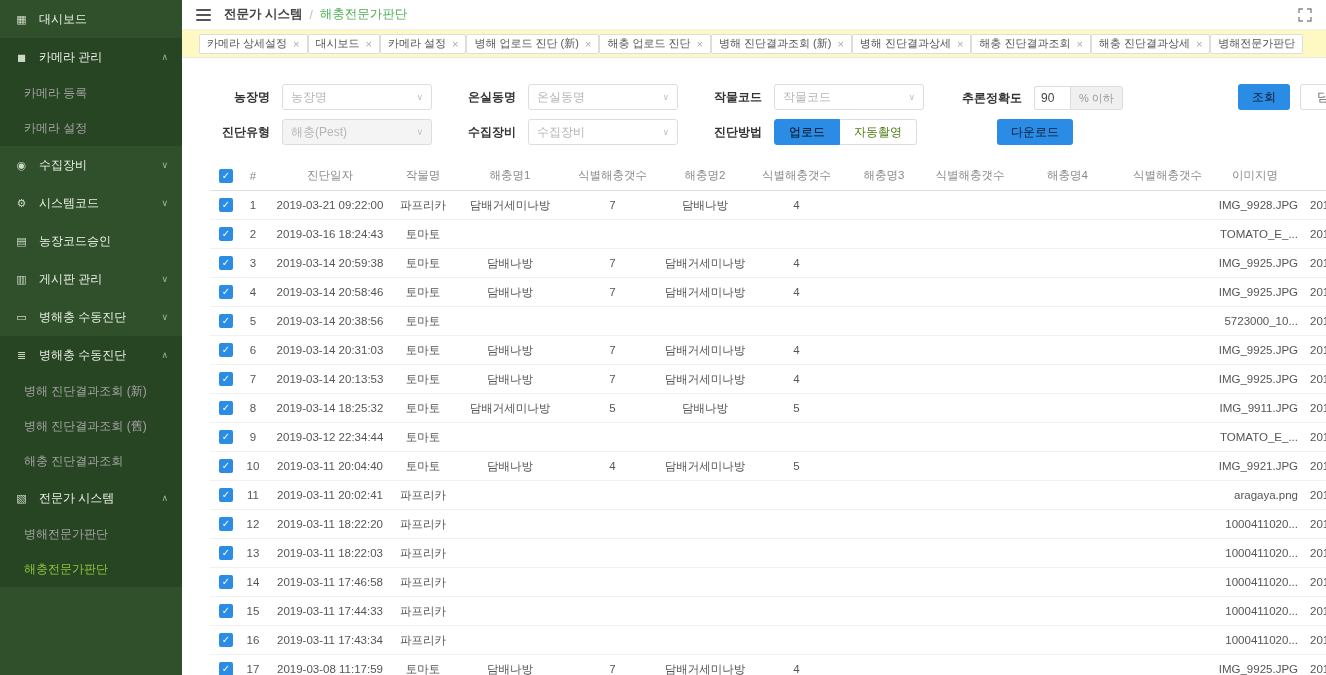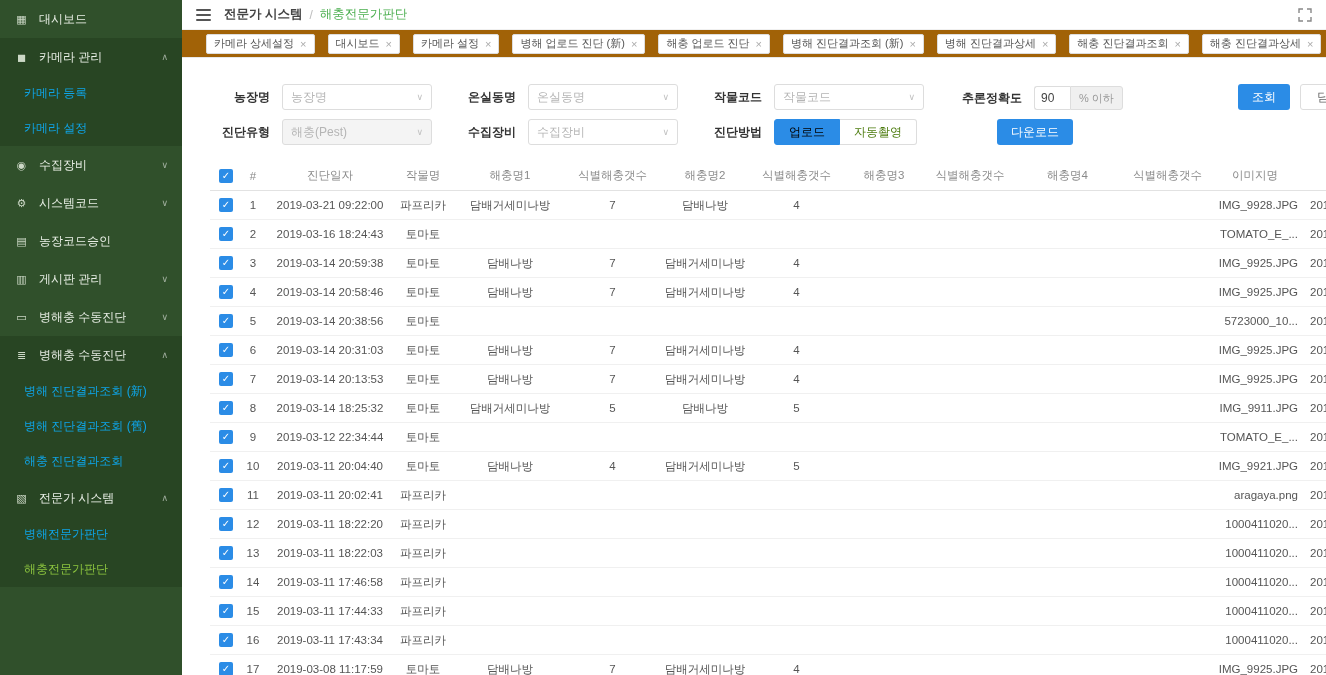--- a/index.html
+++ b/index.html
@@ -7,54 +7,54 @@
   body{font-family:"Liberation Sans","DejaVu Sans",sans-serif;background:#fff;font-size:12px;color:#333}
   .app{display:flex;width:100%;height:100%}
 
   
   .sidebar{width:182px;flex:0 0 182px;background:#30502b;height:100%;overflow:hidden}
   .nav-item{display:flex;align-items:center;height:38px;padding:0 14px;color:#e9efe6;font-size:12px;cursor:pointer;white-space:nowrap}
   .nav-icon{width:15px;margin-right:10px;font-size:11px;color:#ccd8c6;text-align:center;flex:0 0 15px}
   .nav-label{flex:1;overflow:hidden}
   .nav-chev{font-size:9px;color:rgba(255,255,255,.55);margin-left:6px}
   .nav-group.open{background:#284523}
-  .nav-sub{height:35px;line-height:35px;padding-left:24px;color:#0ea5e9;font-size:12px;white-space:nowrap;cursor:pointer;overflow:hidden}
+  .nav-sub{height:35px;line-height:35px;padding-left:24px;color:#a3a3a3;font-size:12px;white-space:nowrap;cursor:pointer;overflow:hidden}
   .nav-sub.active{color:#8dc63f}
 
   
   .main{flex:1;display:flex;flex-direction:column;min-width:0}
   .topbar{height:30px;flex:0 0 30px;background:#fff;display:flex;align-items:center;padding:0 14px;border-bottom:1px solid #f0f0f0}
   .hamburger{width:15px;display:flex;flex-direction:column;gap:3px;margin-right:13px;cursor:pointer}
   .hamburger i{height:2px;background:#555;display:block;border-radius:1px}
   .bc-root{font-weight:bold;color:#444;font-size:12.5px}
   .bc-sep{color:#bbb;margin:0 7px}
   .bc-cur{color:#4caf50;font-size:12.5px}
   .spacer{flex:1}
   .fs-icon{cursor:pointer;display:block}
 
   
-  .tabbar{height:28px;flex:0 0 28px;background:#a16207;display:flex;align-items:center;gap:13px;padding:0 24px;border-bottom:1px solid #e8e8e8;overflow:hidden}
+  .tabbar{height:28px;flex:0 0 28px;background:#fef9c3;display:flex;align-items:center;gap:0;padding:0 17px;border-bottom:1px solid #e8e8e8;overflow:hidden}
   .tab{display:flex;align-items:center;background:#fff;border:1px solid #ddd;border-radius:2px;height:20px;padding:0 7px;font-size:11px;color:#555;white-space:nowrap;cursor:pointer;flex:0 0 auto}
   .tab-close{margin-left:6px;color:#aaa;font-size:11px;cursor:pointer}
 
   
   .content{flex:1;background:#fff;padding:26px 0 0 28px;overflow:hidden}
   .frow{display:flex;align-items:flex-end;margin-bottom:9px;width:1116px}
   .fgroup{display:flex;align-items:center;margin-right:24px}
   .flabel{width:60px;text-align:right;margin-right:12px;font-weight:bold;color:#333;font-size:12px;white-space:nowrap;flex:0 0 60px}
   .flabel.w74{width:74px;flex:0 0 74px}
   .select{width:150px;height:26px;border:1px solid #ddd;border-radius:3px;display:flex;align-items:center;padding:0 8px;background:#fff;cursor:pointer}
   .select .ph{flex:1;color:#b5b5b5;font-size:12px;white-space:nowrap;overflow:hidden}
   .select .chev{color:#c0c0c0;font-size:9px}
   .select.disabled{background:#f4f4f4}
   .igroup{display:flex;height:24px}
   .igroup input{width:36px;border:1px solid #ddd;border-right:none;border-radius:3px 0 0 3px;padding:0 6px;font-size:12px;color:#444;outline:none;font-family:inherit}
   .addon{background:#f0f0f0;border:1px solid #ddd;border-radius:0 3px 3px 0;display:flex;align-items:center;padding:0 8px;color:#999;font-size:11px;white-space:nowrap}
   .btn{height:26px;border:none;border-radius:3px;font-size:12px;cursor:pointer;font-family:inherit;white-space:nowrap}
-  .btn.blue{background:#2b8ce6;color:#ffffff;padding:0 14px}
+  .btn.blue{background:#2b8ce6;color:#0f172a;padding:0 14px}
   .btn.ghost{background:#fff;border:1px solid #ddd;color:#666;padding:0 16px}
   .btn-search{margin-left:auto}
   .btn-close{margin-left:10px;margin-right:-32px}
   .seg{height:26px;border:1px solid #ddd;background:#fff;color:#4d7c0f;font-size:12px;padding:0 14px;cursor:pointer;font-family:inherit}
   .seg.first{border-radius:3px 0 0 3px}
   .seg.last{border-radius:0 3px 3px 0;border-left:none}
   .seg.active{background:#2b8ce6;border-color:#2b8ce6;color:#000000}
   .btn-download{margin-left:56px}
 
   

